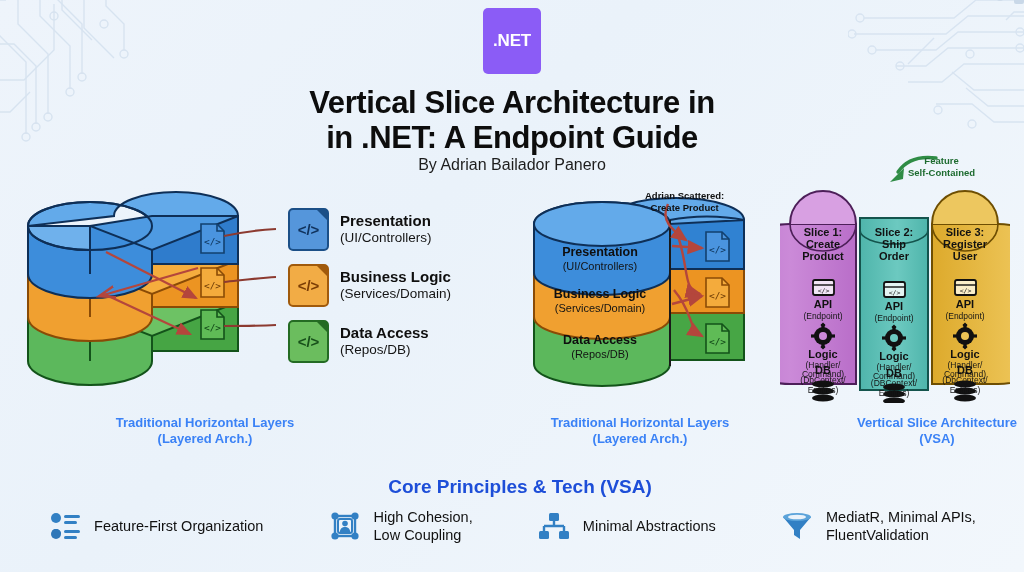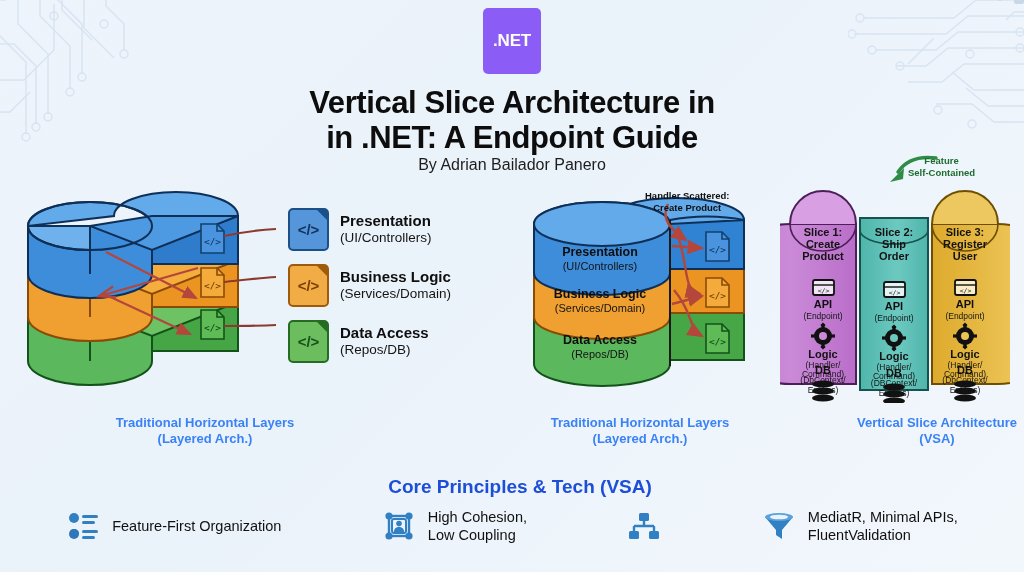--- a/index.html
+++ b/index.html
@@ -371,21 +371,21 @@
   </g>
 
   <g stroke="#b4463c" stroke-width="2.4" fill="none">
     <path d="M148 18 C 140 34, 152 44, 166 54" marker-end="url(#arrowRed)"></path>
     <path d="M152 60 L182 62" marker-end="url(#arrowRed)"></path>
     <path d="M156 44 C 170 82, 162 104, 180 108" marker-end="url(#arrowRed)"></path>
     <path d="M152 118 L182 110" marker-end="url(#arrowRed)"></path>
     <path d="M154 104 C 174 128, 168 142, 182 150" marker-end="url(#arrowRed)"></path>
   </g>
 </svg>
-<div class="scatter-note">Handler Scattered:
+<div class="scatter-note">Adrian Scattered:
 Create Product</div>
 <div class="panel-caption" style="left:505px; top:415px; width:270px;">Traditional Horizontal Layers
 (Layered Arch.)</div>
 
 <svg class="panel" id="panel-vsa" viewBox="0 0 230 215">
   <defs>
     <linearGradient id="g1" x1="0" y1="0" x2="1" y2="0">
       <stop offset="0%" stop-color="#b96ec9"></stop>
         <stop offset="55%" stop-color="#cb8ad8"></stop>
         <stop offset="100%" stop-color="#b96ec9"></stop>
@@ -577,20 +577,21 @@
 Low Coupling</div>
   </div>
 
   <div class="principle">
     <svg class="pico" viewBox="0 0 34 34">
       <rect x="12" y="4" width="10" height="8" rx="1.5" fill="#3280c4"></rect>
       <path d="M17 12 v5 M7 17 h20 M7 17 v5 M27 17 v5" stroke="#3280c4" stroke-width="2.4" fill="none"></path>
       <rect x="2" y="22" width="10" height="8" rx="1.5" fill="#3280c4"></rect>
       <rect x="22" y="22" width="10" height="8" rx="1.5" fill="#3280c4"></rect>
     </svg>
+    <div class="principle-label">Minimal Abstractions</div>
   </div>
 
   <div class="principle">
     <svg class="pico" viewBox="0 0 34 34">
       <path d="M3 8 h28 L20 21 v9 l-6 -4 v-5 z" fill="#3280c4"></path>
       <ellipse cx="17" cy="8" rx="14" ry="4" fill="#5ba3da"></ellipse>
       <ellipse cx="17" cy="8" rx="9" ry="2.3" fill="#eaf2fa"></ellipse>
     </svg>
     <div class="principle-label">MediatR, Minimal APIs,
 FluentValidation</div>

